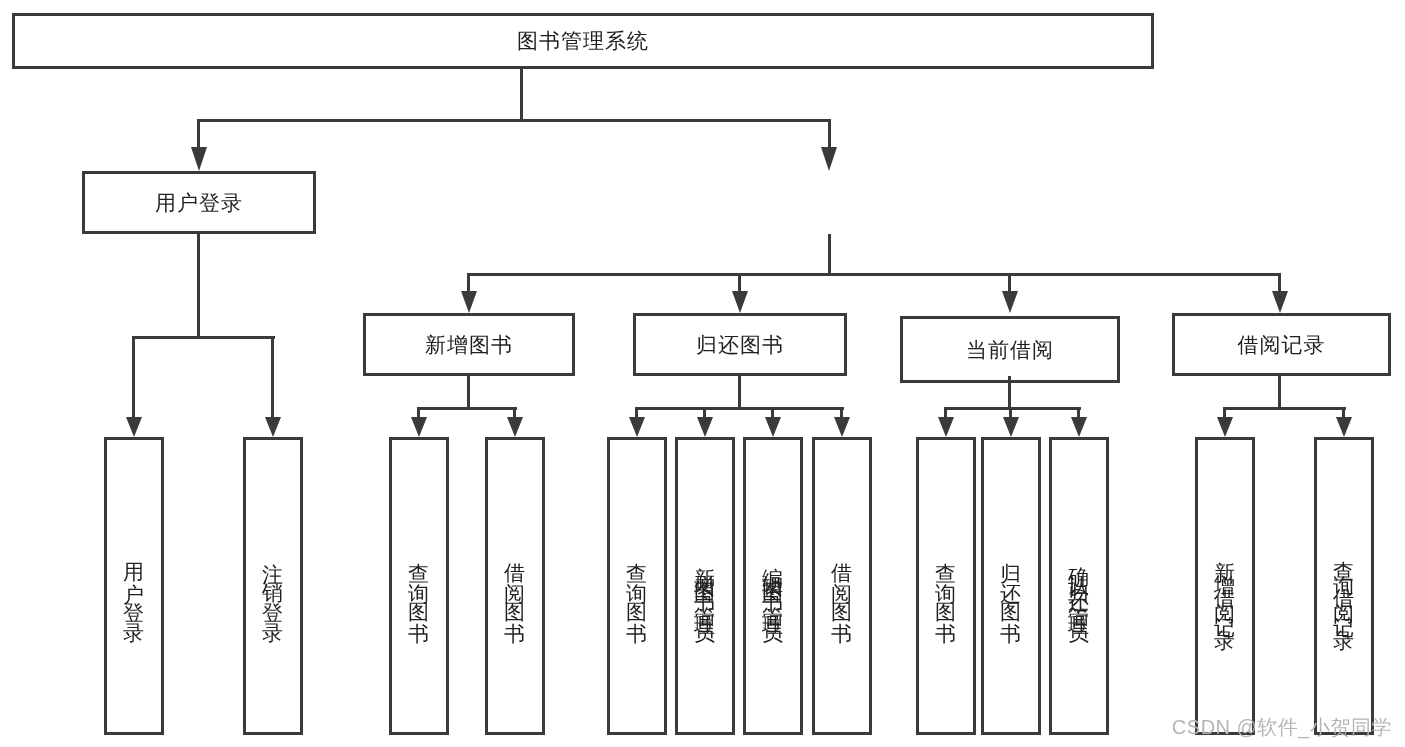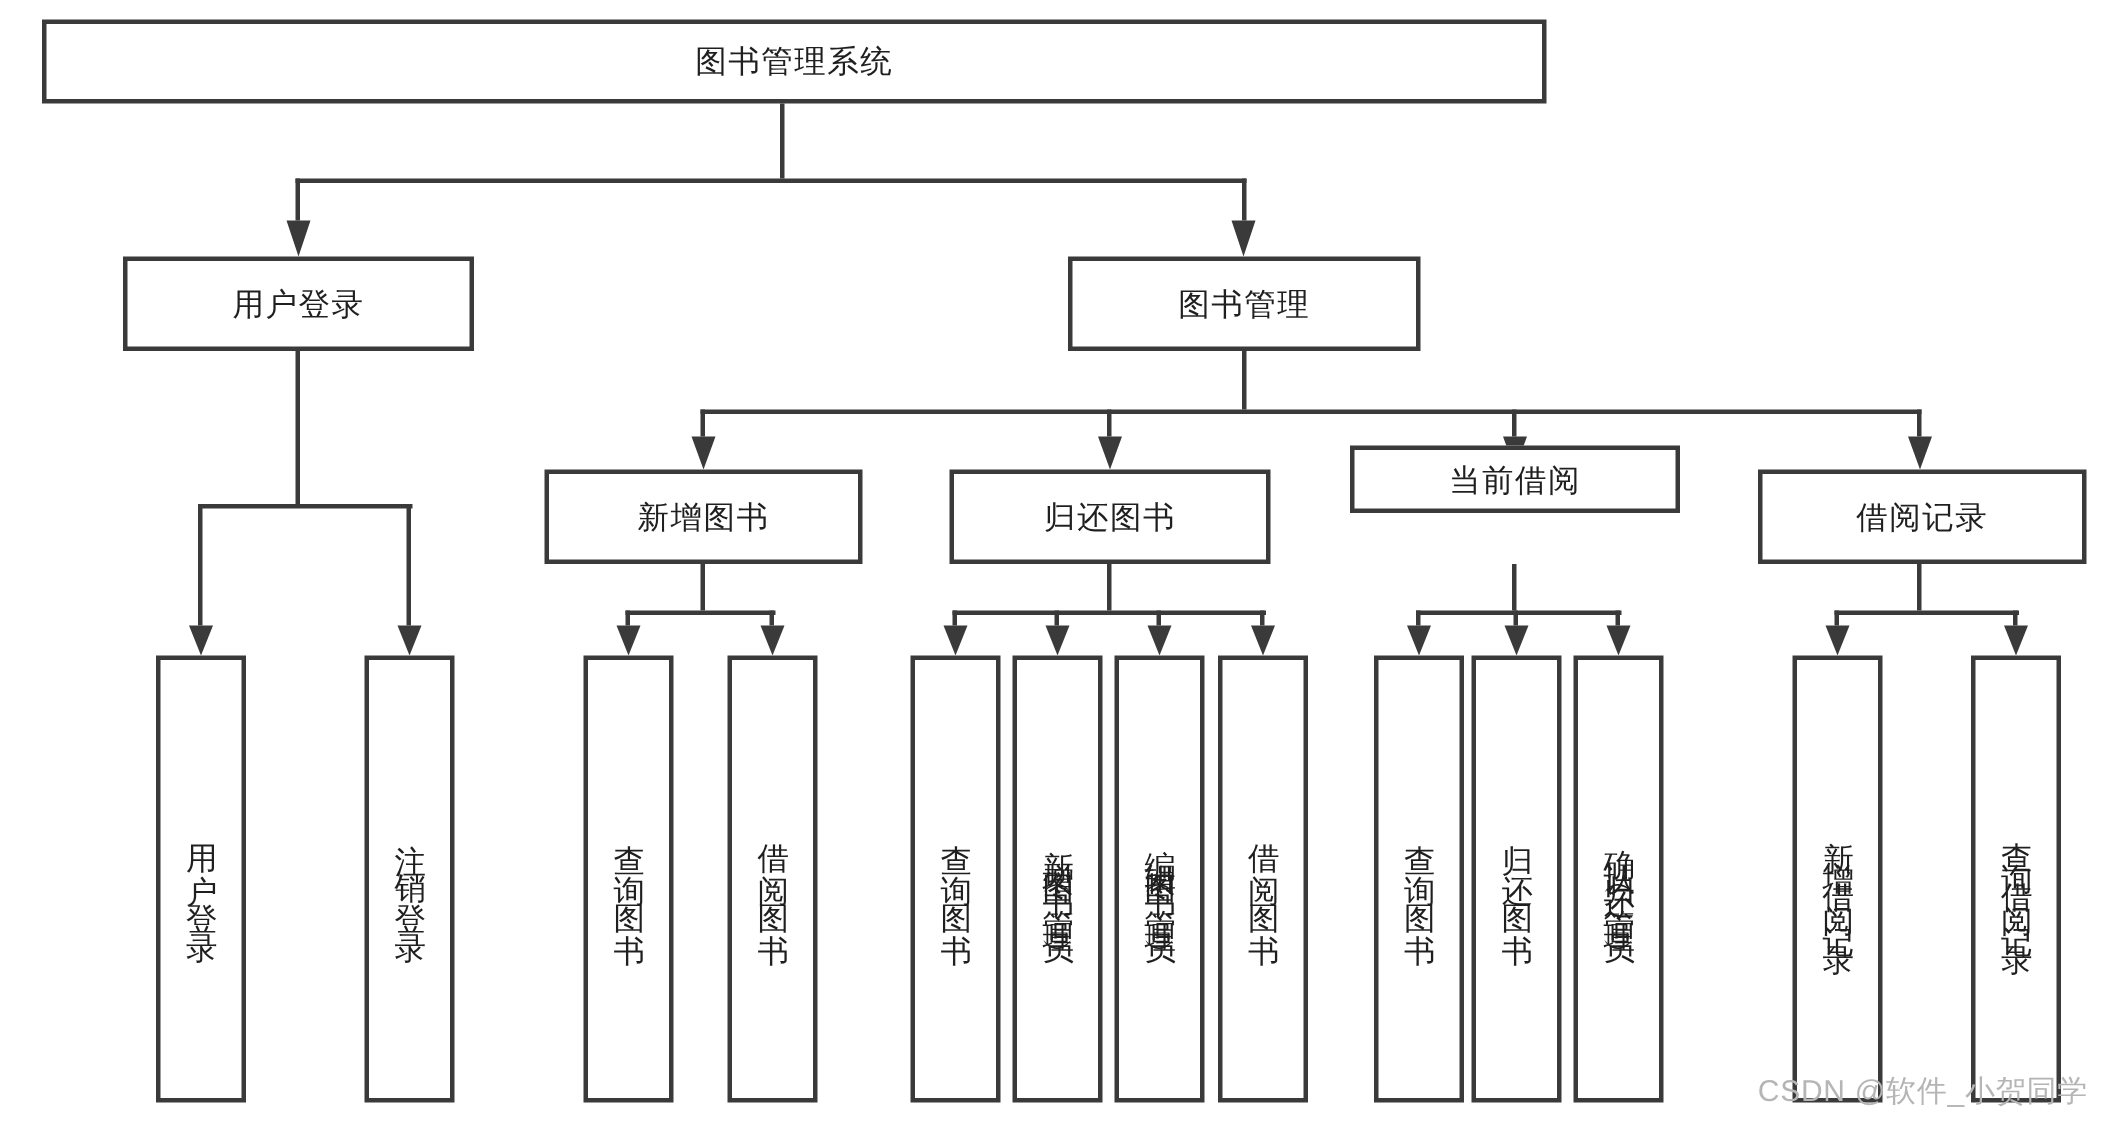--- a/index.html
+++ b/index.html
@@ -64,31 +64,30 @@
     color: #b5b5b5;
     letter-spacing: 0.5px;
     white-space: nowrap;
   }
 </style>
 </head>
 <body>
 
 <div class="canvas">
 
-  <div class="hbox" style="left:28px;top:13px;width:1003px;height:56px;">图书管理系统</div>
+  <div class="hbox" style="left:12px;top:13px;width:1142px;height:56px;">图书管理系统</div>
 
   <div class="vline" style="left:520px;top:69px;height:50px;"></div>
   <div class="hline" style="left:197px;top:119px;width:634px;"></div>
   <div class="vline" style="left:197px;top:119px;height:28px;"></div>
   <div class="vline" style="left:828px;top:119px;height:28px;"></div>
   <div class="ahead a24" style="left:191px;top:147px;"></div>
   <div class="ahead a24" style="left:821px;top:147px;"></div>
 
   <div class="hbox" style="left:82px;top:171px;width:234px;height:63px;">用户登录</div>
-  <div class="hbox" style="left:712px;top:171px;width:235px;height:63px;">图书管理</div>
 
   <div class="vline" style="left:197px;top:234px;height:102px;"></div>
   <div class="hline" style="left:132px;top:336px;width:143px;"></div>
   <div class="vline" style="left:132px;top:336px;height:81px;"></div>
   <div class="vline" style="left:271px;top:336px;height:81px;"></div>
   <div class="ahead a20" style="left:126px;top:417px;"></div>
   <div class="ahead a20" style="left:265px;top:417px;"></div>
 
   <div class="vline" style="left:828px;top:234px;height:39px;"></div>
   <div class="hline" style="left:467px;top:273px;width:814px;"></div>
@@ -96,21 +95,21 @@
   <div class="vline" style="left:738px;top:273px;height:18px;"></div>
   <div class="vline" style="left:1008px;top:273px;height:18px;"></div>
   <div class="vline" style="left:1278px;top:273px;height:18px;"></div>
   <div class="ahead a22" style="left:461px;top:291px;"></div>
   <div class="ahead a22" style="left:732px;top:291px;"></div>
   <div class="ahead a22" style="left:1002px;top:291px;"></div>
   <div class="ahead a22" style="left:1272px;top:291px;"></div>
 
   <div class="hbox" style="left:363px;top:313px;width:212px;height:63px;">新增图书</div>
   <div class="hbox" style="left:633px;top:313px;width:214px;height:63px;">归还图书</div>
-  <div class="hbox" style="left:900px;top:297px;width:220px;height:45px;">当前借阅</div>
+  <div class="hbox" style="left:900px;top:316px;width:220px;height:67px;">当前借阅</div>
   <div class="hbox" style="left:1172px;top:313px;width:219px;height:63px;">借阅记录</div>
 
   <div class="vline" style="left:467px;top:376px;height:31px;"></div>
   <div class="hline" style="left:417px;top:407px;width:100px;"></div>
   <div class="vline" style="left:417px;top:407px;height:10px;"></div>
   <div class="vline" style="left:513px;top:407px;height:10px;"></div>
   <div class="ahead a20" style="left:411px;top:417px;"></div>
   <div class="ahead a20" style="left:507px;top:417px;"></div>
 
   <div class="vline" style="left:738px;top:376px;height:31px;"></div>

